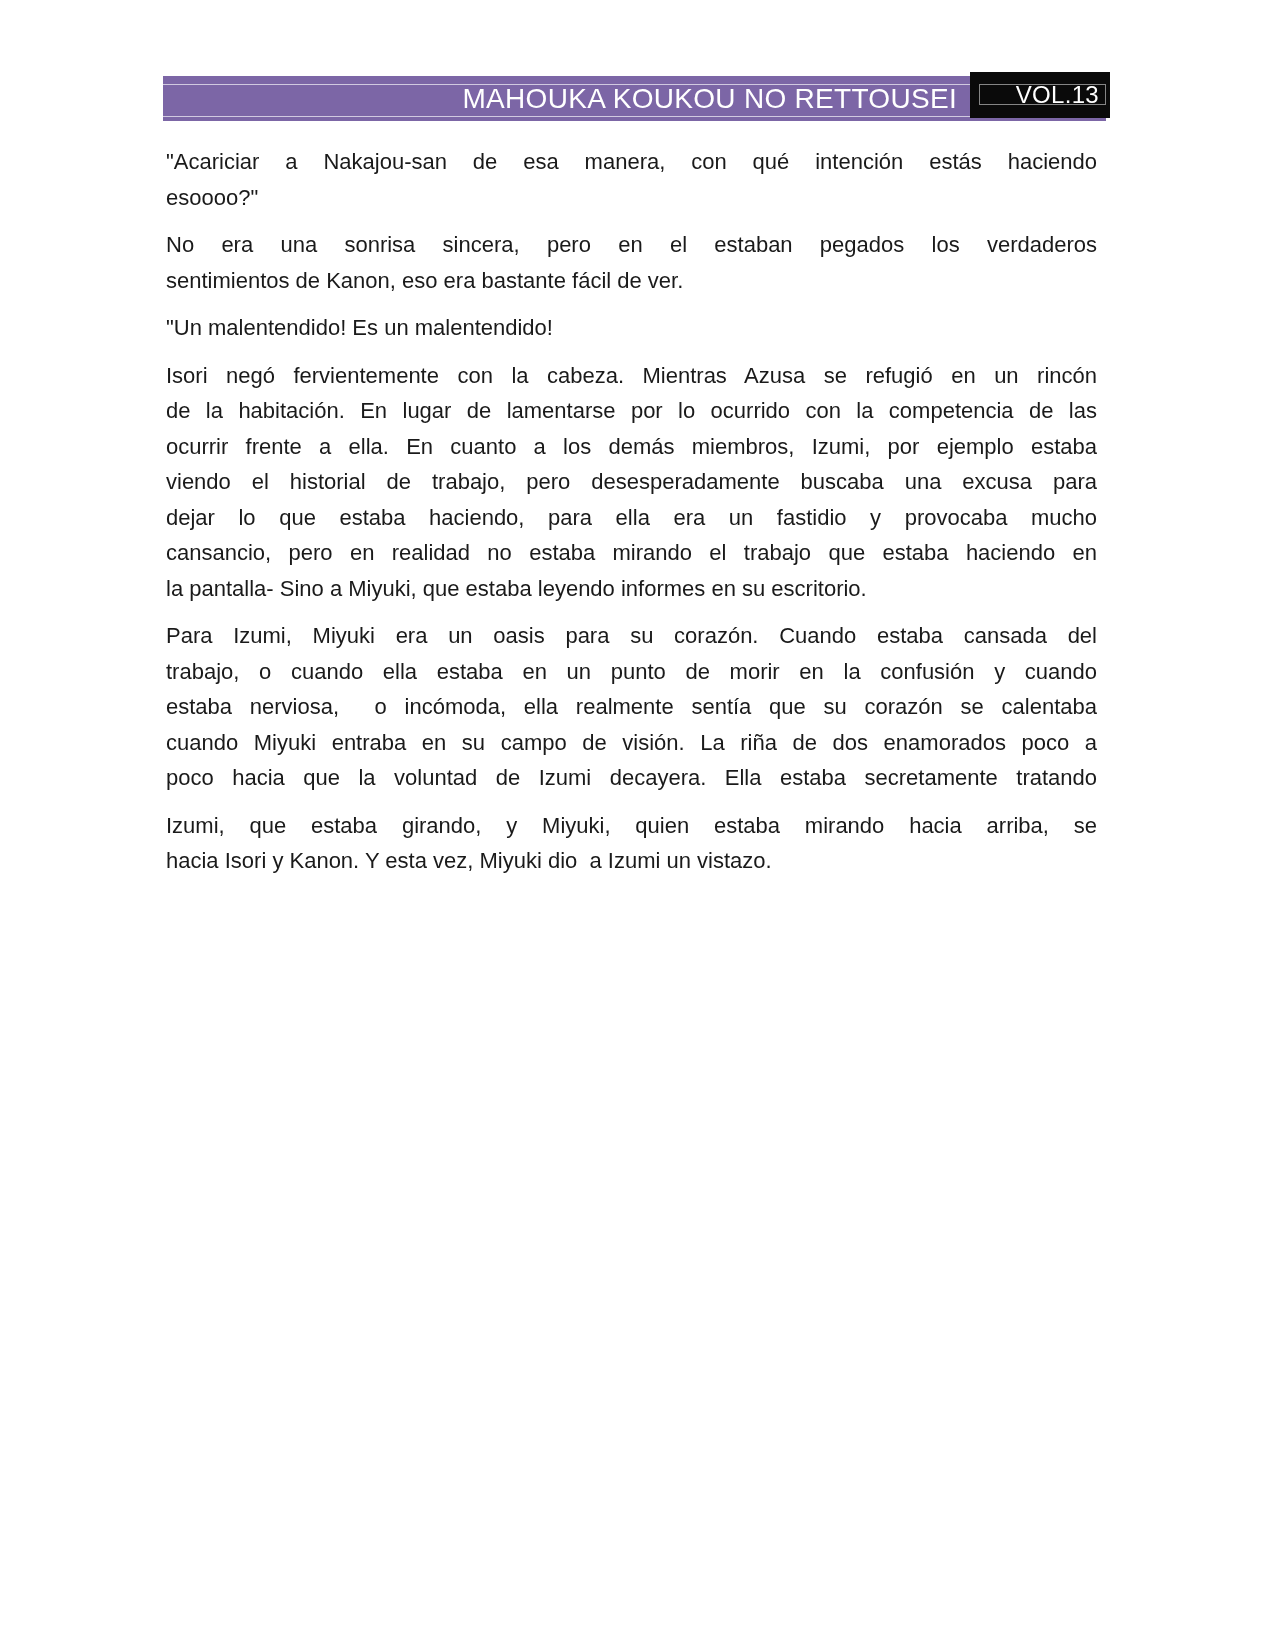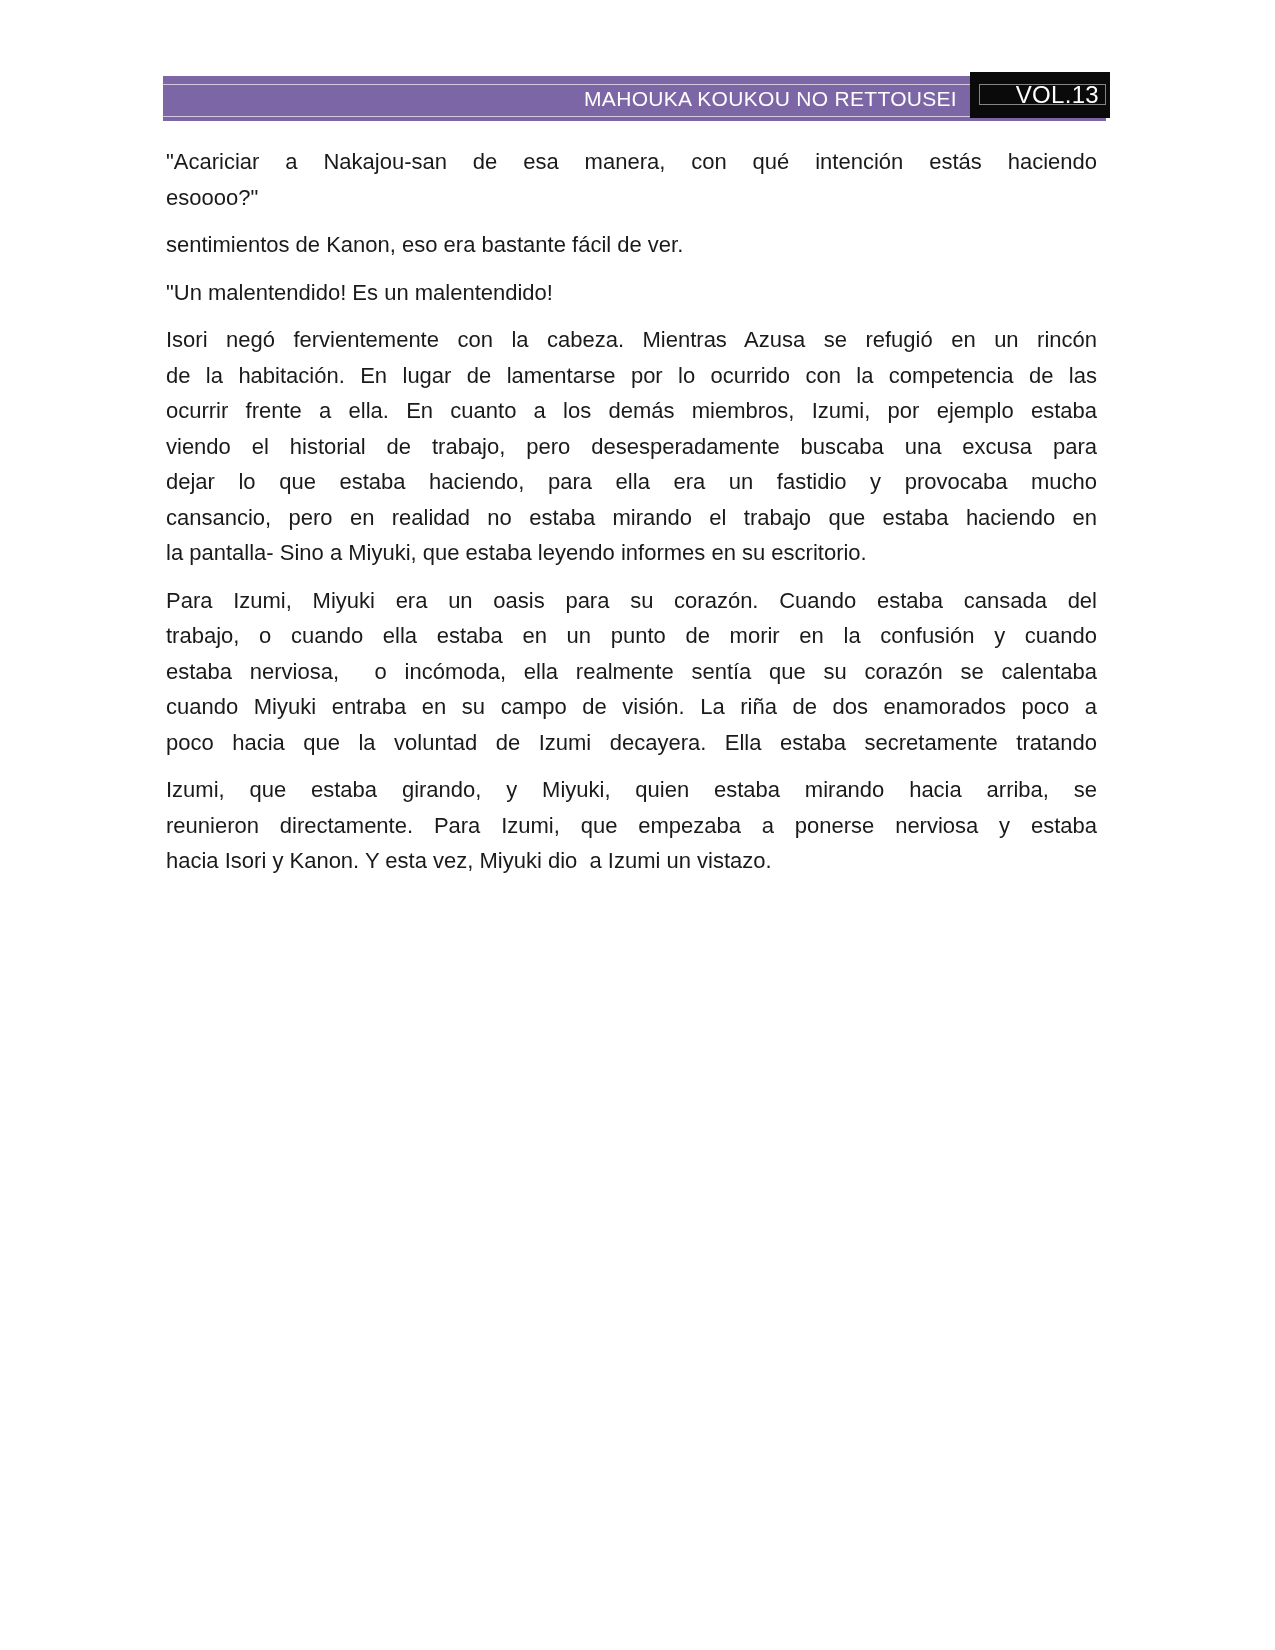--- a/index.html
+++ b/index.html
@@ -35,21 +35,21 @@
   .banner::before { top: 8px; }
   .banner::after  { bottom: 4px; }
   .banner-title {
     position: absolute;
     top: 0;
     bottom: 0;
     right: 149px;
     display: flex;
     align-items: center;
     color: var(--header-text, #ffffff);
-    font-size: 21px;
+    font-size: 28px;
     letter-spacing: 0.3px;
     white-space: nowrap;
     z-index: 2;
   }
   .badge {
     position: absolute;
     left: 970px;
     top: 72px;
     width: 140px;
     height: 46px;
@@ -110,20 +110,21 @@
       <span>VOL.13</span>
     </div>
   </div>
 
   <div class="content">
       <div class="para">
         <div class="line">"Acariciar a Nakajou-san de esa manera, con qué intención estás haciendo</div>
         <div class="line last">esoooo?"</div>
       </div>
       <div class="para">
+        <div class="line">No era una sonrisa sincera, pero en el estaban pegados los verdaderos</div>
         <div class="line last">sentimientos de Kanon, eso era bastante fácil de ver.</div>
       </div>
       <div class="para">
         <div class="line last">"Un malentendido! Es un malentendido!</div>
       </div>
       <div class="para">
         <div class="line">Isori negó fervientemente con la cabeza. Mientras Azusa se refugió en un rincón</div>
         <div class="line">de la habitación. En lugar de lamentarse por lo ocurrido con la competencia de las</div>
         <div class="line">ocurrir frente a ella. En cuanto a los demás miembros, Izumi, por ejemplo estaba</div>
         <div class="line">viendo el historial de trabajo, pero desesperadamente buscaba una excusa para</div>
@@ -133,18 +134,17 @@
       </div>
       <div class="para">
         <div class="line">Para Izumi, Miyuki era un oasis para su corazón. Cuando estaba cansada del</div>
         <div class="line">trabajo, o cuando ella estaba en un punto de morir en la confusión y cuando</div>
         <div class="line">estaba nerviosa,&nbsp; o incómoda, ella realmente sentía que su corazón se calentaba</div>
         <div class="line">cuando Miyuki entraba en su campo de visión. La riña de dos enamorados poco a</div>
         <div class="line">poco hacia que la voluntad de Izumi decayera. Ella estaba secretamente tratando</div>
       </div>
       <div class="para">
         <div class="line">Izumi, que estaba girando, y Miyuki, quien estaba mirando hacia arriba, se</div>
-        <div class="line">reunieron directamente. Para Izumi, que empezaba a ponerse nerviosa y estaba</div>
         <div class="line last">hacia Isori y Kanon. Y esta vez, Miyuki dio&nbsp; a Izumi un vistazo.</div>
       </div>
     </div>
 
 </div>
 
 </body></html>

